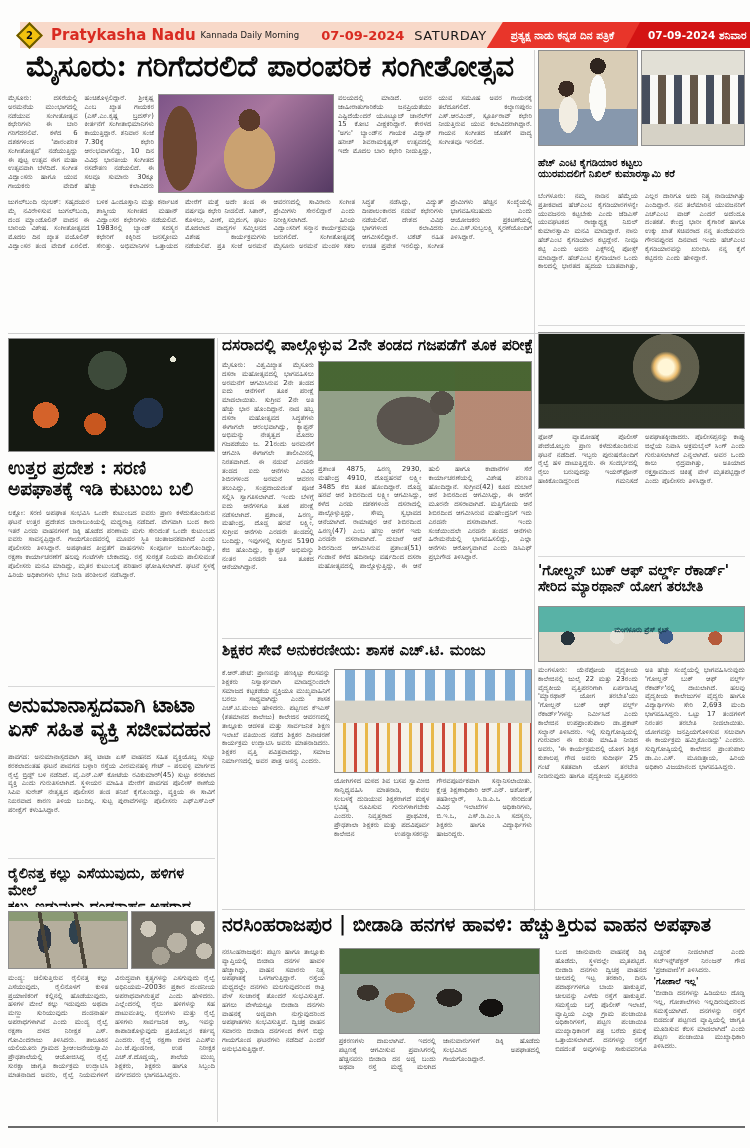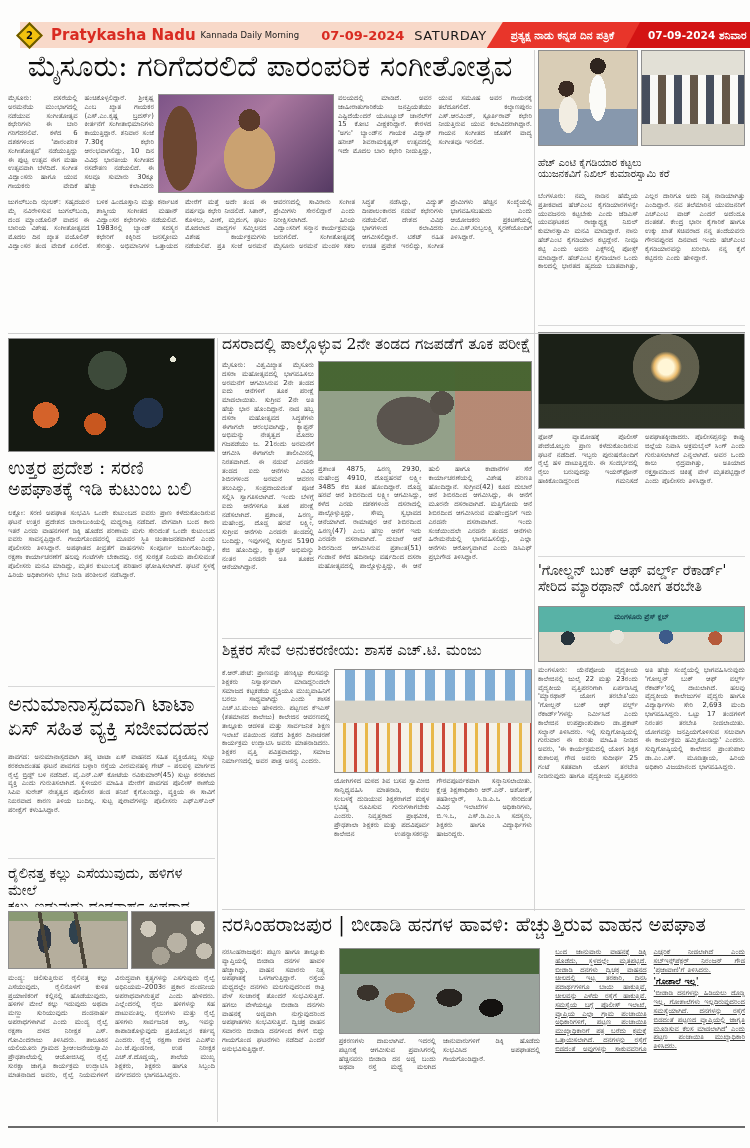--- a/index.html
+++ b/index.html
@@ -18,21 +18,21 @@
   .mast-date{margin-left:22px;font-size:13px;font-weight:bold;color:#d92b22;white-space:nowrap;}
   .mast-day{margin-left:10px;font-size:13px;color:#1a1a1a;white-space:nowrap;letter-spacing:.5px;}
   .mast-spacer{flex:1;}
   .ribbon{height:100%;display:flex;align-items:center;background:#e8352a;
           clip-path:polygon(16px 0,100% 0,100% 100%,0 100%);padding-left:24px;}
   .ribbon-title{color:#fff;font-size:10.5px;font-weight:bold;padding-right:12px;white-space:nowrap;}
   .ribbon-date{height:100%;display:flex;align-items:center;background:#d31414;
                clip-path:polygon(14px 0,100% 0,100% 100%,0 100%);
                padding:0 12px 0 22px;color:#fff;font-size:10.5px;font-weight:bold;white-space:nowrap;}
   
-  .hl{font-family:"DejaVu Serif","Liberation Serif",serif;font-weight:normal;color:#0b0b0b;line-height:1.14;overflow:hidden;}
+  .hl{font-family:"DejaVu Serif","Liberation Serif",serif;font-weight:bold;color:#0b0b0b;line-height:1.14;overflow:hidden;}
   .body{font-size:6.8px;line-height:8.8px;text-align:justify;color:#323232;overflow:hidden;word-spacing:1px;}
   .cols2{column-count:2;column-gap:7px;}
   .cols6{column-count:6;column-gap:7px;}
   .rule{height:1px;background:#d8d8d8;margin:5px 0 6px 0;}
   .vline{width:1px;background:#d5d5d5;}
   .hline{height:1px;background:#cfcfcf;}
   .subhead{font-weight:bold;color:#000;font-size:8px;line-height:10px;margin:3px 0 2px 0;}
   
   .ph{border:1px solid #8f8f8f;box-sizing:border-box;position:relative;overflow:hidden;}
   #ph-singer{background:
@@ -71,21 +71,21 @@
   #ph-teachers{background:
     repeating-linear-gradient(90deg, rgba(255,255,255,.95) 0 10px, rgba(120,170,215,.9) 10px 20px) top/100% 30% no-repeat,
     repeating-linear-gradient(90deg, #f5f2ea 0 8px, #e8b84b 8px 11px, #f3efe6 11px 19px, #cc4a3a 19px 22px) bottom/100% 48% no-repeat,
     #d8d4c8;}
   #ph-press{background:
     radial-gradient(circle 7px at 14% 58%, #27343c 0 100%, rgba(0,0,0,0) 100%),
     radial-gradient(circle 7px at 38% 55%, #e8e4da 0 100%, rgba(0,0,0,0) 100%),
     radial-gradient(circle 7px at 62% 55%, #3d5b8a 0 100%, rgba(0,0,0,0) 100%),
     radial-gradient(circle 7px at 86% 58%, #b65a3a 0 100%, rgba(0,0,0,0) 100%),
     linear-gradient(#58b2a6 0 46%, #ded8ca 46% 100%);}
-  .press-label{position:absolute;top:6px;left:0;right:0;text-align:center;color:#143c4a;font-size:7px;font-weight:bold;}
+  .press-label{position:absolute;top:19px;left:0;right:0;text-align:center;color:#143c4a;font-size:7px;font-weight:bold;}
   #ph-tracks{background:
     linear-gradient(80deg, rgba(0,0,0,0) 0 30%, #4a4438 30% 33%, rgba(0,0,0,0) 33% 58%, #4a4438 58% 61%, rgba(0,0,0,0) 61%),
     radial-gradient(ellipse 7px 14px at 30% 48%, #2e3744 0 100%, rgba(0,0,0,0) 100%),
     radial-gradient(ellipse 6px 12px at 56% 36%, #30424e 0 100%, rgba(0,0,0,0) 100%),
     linear-gradient(#8a9a74 0 16%, #b5ae9d 16% 100%);}
   #ph-stones{background:
     radial-gradient(circle 8px at 20% 30%, #cfc9bb 0 100%, rgba(0,0,0,0) 100%),
     radial-gradient(circle 10px at 55% 55%, #b8b2a4 0 100%, rgba(0,0,0,0) 100%),
     radial-gradient(circle 7px at 80% 28%, #d8d2c4 0 100%, rgba(0,0,0,0) 100%),
     radial-gradient(circle 9px at 35% 78%, #a8a294 0 100%, rgba(0,0,0,0) 100%),
@@ -133,21 +133,21 @@
 
   <section class="abs" style="left:538px;top:50px;width:207px;">
     <div style="display:flex;gap:3px;height:96px;">
       <div id="ph-handshake" class="ph" style="flex:1;"></div>
       <div id="ph-group" class="ph" style="flex:1.05;">
           <div class="crowd"></div>
         </div>
     </div>
     <div class="hl" style="font-size:10px;margin-top:11px;height:32px;">
       <div>ಹೆಚ್ ಎಂಟಿ ಕೈಗಡಿಯಾರ ಕಟ್ಟಲು</div>
-      <div>ಯುಜನಕವಿಗೆ ನಿಖಿಲ್ ಕುಮಾರಸ್ವಾಮಿ ಕರೆ</div>
+      <div>ಯುರಮದಲಿಗೆ ನಿಖಿಲ್ ಕುಮಾರಸ್ವಾಮಿ ಕರೆ</div>
     </div>
     <div class="body cols2" style="height:128px;margin-top:3px;">ಬೆಂಗಳೂರು: ನಮ್ಮ ನಾಡಿನ ಹೆಮ್ಮೆಯ ಪ್ರತೀಕವಾದ ಹೆಚ್‌ಎಂಟಿ ಕೈಗಡಿಯಾರಗಳನ್ನೇ ಯುವಜನರು ಕಟ್ಟಬೇಕು ಎಂದು ಜೆಡಿಎಸ್ ಯುವಘಟಕದ ರಾಜ್ಯಾಧ್ಯಕ್ಷ ನಿಖಿಲ್ ಕುಮಾರಸ್ವಾಮಿ ಮನವಿ ಮಾಡಿದ್ದಾರೆ. ನಾನು ಹೆಚ್‌ಎಂಟಿ ಕೈಗಡಿಯಾರ ಕಟ್ಟಿದ್ದೇನೆ. ನೀವೂ ಕಟ್ಟಿ ಎಂದು ಅವರು ಎಕ್ಸ್‌ನಲ್ಲಿ ಪೋಸ್ಟ್ ಮಾಡಿದ್ದಾರೆ. ಹೆಚ್‌ಎಂಟಿ ಕೈಗಡಿಯಾರ ಒಂದು ಕಾಲದಲ್ಲಿ ಭಾರತದ ಹೃದಯ ಬಡಿತವಾಗಿತ್ತು, ಎಲ್ಲರ ದಾರಿಗೂ ಅದು ನಿತ್ಯ ನಾಡಿಯಾಗಿತ್ತು ಎಂದಿದ್ದಾರೆ. ನವ ತಲೆಮಾರಿನ ಯುವಜನರಿಗೆ ಎಚ್‌ಎಂಟಿ ವಾಚ್ ಎಂದರೆ ಅದೆಂದೂ ದಂತಕತೆ. ಕೇಂದ್ರ ಭಾರೀ ಕೈಗಾರಿಕೆ ಹಾಗೂ ಉಕ್ಕು ಖಾತೆ ಸಚಿವರಾದ ನನ್ನ ತಂದೆಯವರು ಗೌರವಪ್ಪುರದ ದಿನವಾದ ಇಂದು ಹೆಚ್‌ಎಂಟಿ ಕೈಗಡಿಯಾರವನ್ನು ಖರೀದಿಸಿ ನನ್ನ ಕೈಗೆ ಕಟ್ಟಿದರು ಎಂದು ಹೇಳಿದ್ದಾರೆ.</div>
     <div class="rule"></div>
     <div id="ph-railnight" class="ph" style="height:97px;margin-top:3px;"></div>
     <div class="body cols2" style="height:118px;margin-top:4px;">ಫೋನ್ ವ್ಯಾಮೋಹಕ್ಕೆ ಪೊಲೀಸ್ ಪೇದೆಯೊಬ್ಬರು ಪ್ರಾಣ ಕಳೆದುಕೊಂಡಿರುವ ಘಟನೆ ನಡೆದಿದೆ. ಇಬ್ಬರು ಪುರುಷರೊಂದಿಗೆ ರೈಲ್ವೆ ಹಳಿ ದಾಟುತ್ತಿದ್ದರು. ಈ ಸಂದರ್ಭದಲ್ಲಿ ರೈಲು ಬರುವುದನ್ನು ಇಯರ್‌ಫೋನ್ ಹಾಕಿಕೊಂಡಿದ್ದರಿಂದ ಗಮನಿಸದೆ ಅಪಘಾತಕ್ಕೀಡಾದರು. ಪೊಲೀಸಪ್ಪನನ್ನು ಕಾಪ್ಪು ಜಿಲ್ಲೆಯ ನಿವಾಸಿ ಅಕ್ರಮಬೈಲ್ ಸಿಂಗ್ ಎಂದು ಗುರುತಿಸಲಾಗಿದೆ ಎನ್ನಲಾಗಿದೆ. ಅವರ ಒಂದು ಕಾಲು ಛಿದ್ರವಾಗಿತ್ತು, ಅತಿಯಾದ ರಕ್ತಸ್ರಾವದಿಂದ ಚಿಕಿತ್ಸೆ ವೇಳೆ ಮೃತಪಟ್ಟಿದ್ದಾರೆ ಎಂದು ಪೊಲೀಸರು ತಿಳಿಸಿದ್ದಾರೆ.</div>
     <div class="rule"></div>
     <div class="hl" style="font-size:14px;height:40px;">
       <div>'ಗೋಲ್ಡನ್ ಬುಕ್ ಆಫ್ ವರ್ಲ್ಡ್ ರೆಕಾರ್ಡ್'</div>
       <div>ಸೇರಿದ ಮ್ಯಾರಥಾನ್ ಯೋಗ ತರಬೇತಿ</div>
     </div>
@@ -205,21 +205,21 @@
   </section>
 
   <section class="abs" style="left:222px;top:914px;width:523px;">
     <div class="hl" style="font-size:19.5px;height:30px;white-space:nowrap;">ನರಸಿಂಹರಾಜಪುರ | ಬೀಡಾಡಿ ಹನಗಳ ಹಾವಳಿ: ಹೆಚ್ಚುತ್ತಿರುವ ವಾಹನ ಅಪಘಾತ</div>
     <div style="display:flex;margin-top:4px;height:172px;gap:9px;">
       <div class="body" style="width:106px;height:172px;">ನರಸಿಂಹರಾಜಪುರ: ಪಟ್ಟಣ ಹಾಗೂ ತಾಲ್ಲೂಕು ವ್ಯಾಪ್ತಿಯಲ್ಲಿ ಬೀಡಾಡಿ ದನಗಳ ಹಾವಳಿ ಹೆಚ್ಚಾಗಿದ್ದು, ವಾಹನ ಸವಾರರು ನಿತ್ಯ ಅಪಘಾತಕ್ಕೆ ಒಳಗಾಗುತ್ತಿದ್ದಾರೆ. ರಸ್ತೆಯ ಮಧ್ಯದಲ್ಲೇ ದನಗಳು ಮಲಗುವುದರಿಂದ ರಾತ್ರಿ ವೇಳೆ ಸಂಚಾರಕ್ಕೆ ತೊಂದರೆ ಸಂಭವಿಸುತ್ತಿದೆ. ಹಗಲು ವೇಳೆಯಲ್ಲೂ ಬೀಡಾಡಿ ದನಗಳು ವಾಹನಕ್ಕೆ ಅಡ್ಡವಾಗಿ ನುಗ್ಗುವುದರಿಂದ ಅಪಘಾತಗಳು ಸಂಭವಿಸುತ್ತಿವೆ. ದ್ವಿಚಕ್ರ ವಾಹನ ಸವಾರರು ಬೀಡಾಡಿ ದನಗಳಿಂದ ಕೆಳಗೆ ಬಿದ್ದು ಗಾಯಗೊಂಡ ಘಟನೆಗಳು ನಡೆದಿವೆ ಎಂದರೆ ಅನುಭವಿಸುತ್ತಿದ್ದಾರೆ.</div>
       <div style="width:208px;margin-left:5px;">
         <div id="ph-cattle" class="ph" style="height:86px;"></div>
         <div class="body cols2" style="height:80px;margin-top:3px;">ಪ್ರಕರಣಗಳು ದಾಖಲಾಗಿವೆ. ಇದರಲ್ಲಿ ಪಟ್ಟಣಕ್ಕೆ ಆಗಮಿಸುವ ಪ್ರವಾಸಿಗರಲ್ಲಿ ಹೆಚ್ಚಿನವರು ಬೀಡಾಡಿ ದನ ಅಡ್ಡ ಬಂದು ಅಥವಾ ರಸ್ತೆ ಮಧ್ಯೆ ಮಲಗಿದ ಜಾನುವಾರುಗಳಿಗೆ ಡಿಕ್ಕಿ ಹೊಡೆದು ಸಂಭವಿಸಿದ ಅಪಘಾತದಲ್ಲಿ ಗಾಯಗೊಂಡಿದ್ದಾರೆ.</div>
       </div>
-      <div class="body cols2" style="width:196px;height:172px;margin-left:6px;text-decoration:underline;">
+      <div class="body cols2" style="width:196px;height:172px;margin-left:6px;">
         <span>ಬಂದ ಜಾನುವಾರು ವಾಹನಕ್ಕೆ ಡಿಕ್ಕಿ ಹೊಡೆದು, ಸ್ಥಳದಲ್ಲೇ ಮೃತಪಟ್ಟಿದೆ. ಬೀಡಾಡಿ ದನಗಳು ದ್ವಿಚಕ್ರ ವಾಹನದ ಚೀಲದಲ್ಲಿ ಇಟ್ಟ ತರಕಾರಿ, ದಿನಸಿ ಪದಾರ್ಥಗಳಿಗೂ ಬಾಯಿ ಹಾಕುತ್ತಿವೆ, ಚೀಲವನ್ನು ಎಳೆದು ರಸ್ತೆಗೆ ಹಾಕುತ್ತಿವೆ. ಸಮಸ್ಯೆಯ ಬಗ್ಗೆ ಪೊಲೀಸ್ ಇಲಾಖೆ, ವ್ಯಾಪ್ತಿಯ ಎಲ್ಲಾ ಗ್ರಾಮ ಪಂಚಾಯಿತಿ ಅಧಿಕಾರಿಗಳಿಗೆ, ಪಟ್ಟಣ ಪಂಚಾಯಿತಿ ಮುಖ್ಯಾಧಿಕಾರಿಗೆ ಪತ್ರ ಬರೆದು ಕ್ರಮಕ್ಕೆ ಒತ್ತಾಯಿಸಲಾಗಿದೆ. ದನಗಳನ್ನು ರಸ್ತೆಗೆ ಬಿಡದಂತೆ ಅವುಗಳನ್ನು ಸಾಕುವವರಿಗೂ ಎಚ್ಚರಿಕೆ ನೀಡಲಾಗಿದೆ ಎಂದು ಸಬ್‌ಇನ್ಸ್‌ಪೆಕ್ಟರ್ ನಿರಂಜನ್ ಗೌಡ 'ಪ್ರಜಾವಾಣಿ'ಗೆ ತಿಳಿಸಿದರು.</span>
         <div class="subhead">'ಗೋಶಾಲೆ ಇಲ್ಲ'</div>
         <span>'ಬೀಡಾಡಿ ದನಗಳನ್ನು ಹಿಡಿಯಲು ದೊಡ್ಡಿ ಇಲ್ಲ, ಗೋಶಾಲೆಗಳು ಇಲ್ಲದಿರುವುದರಿಂದ ಸಮಸ್ಯೆಯಾಗಿದೆ. ದನಗಳನ್ನು ರಸ್ತೆಗೆ ಬಿಡದಂತೆ ಪಟ್ಟಣದ ವ್ಯಾಪ್ತಿಯಲ್ಲಿ ಜಾಗೃತಿ ಮೂಡಿಸುವ ಕೆಲಸ ಮಾಡಲಾಗಿದೆ' ಎಂದು ಪಟ್ಟಣ ಪಂಚಾಯಿತಿ ಮುಖ್ಯಾಧಿಕಾರಿ ತಿಳಿಸಿದರು.</span>
       </div>
     </div>
   </section>
 
   <div class="abs vline" style="left:534px;top:50px;height:861px;"></div>
   <div class="abs vline" style="left:217px;top:338px;height:784px;"></div>
   <div class="abs hline" style="left:8px;top:333px;width:737px;"></div>

